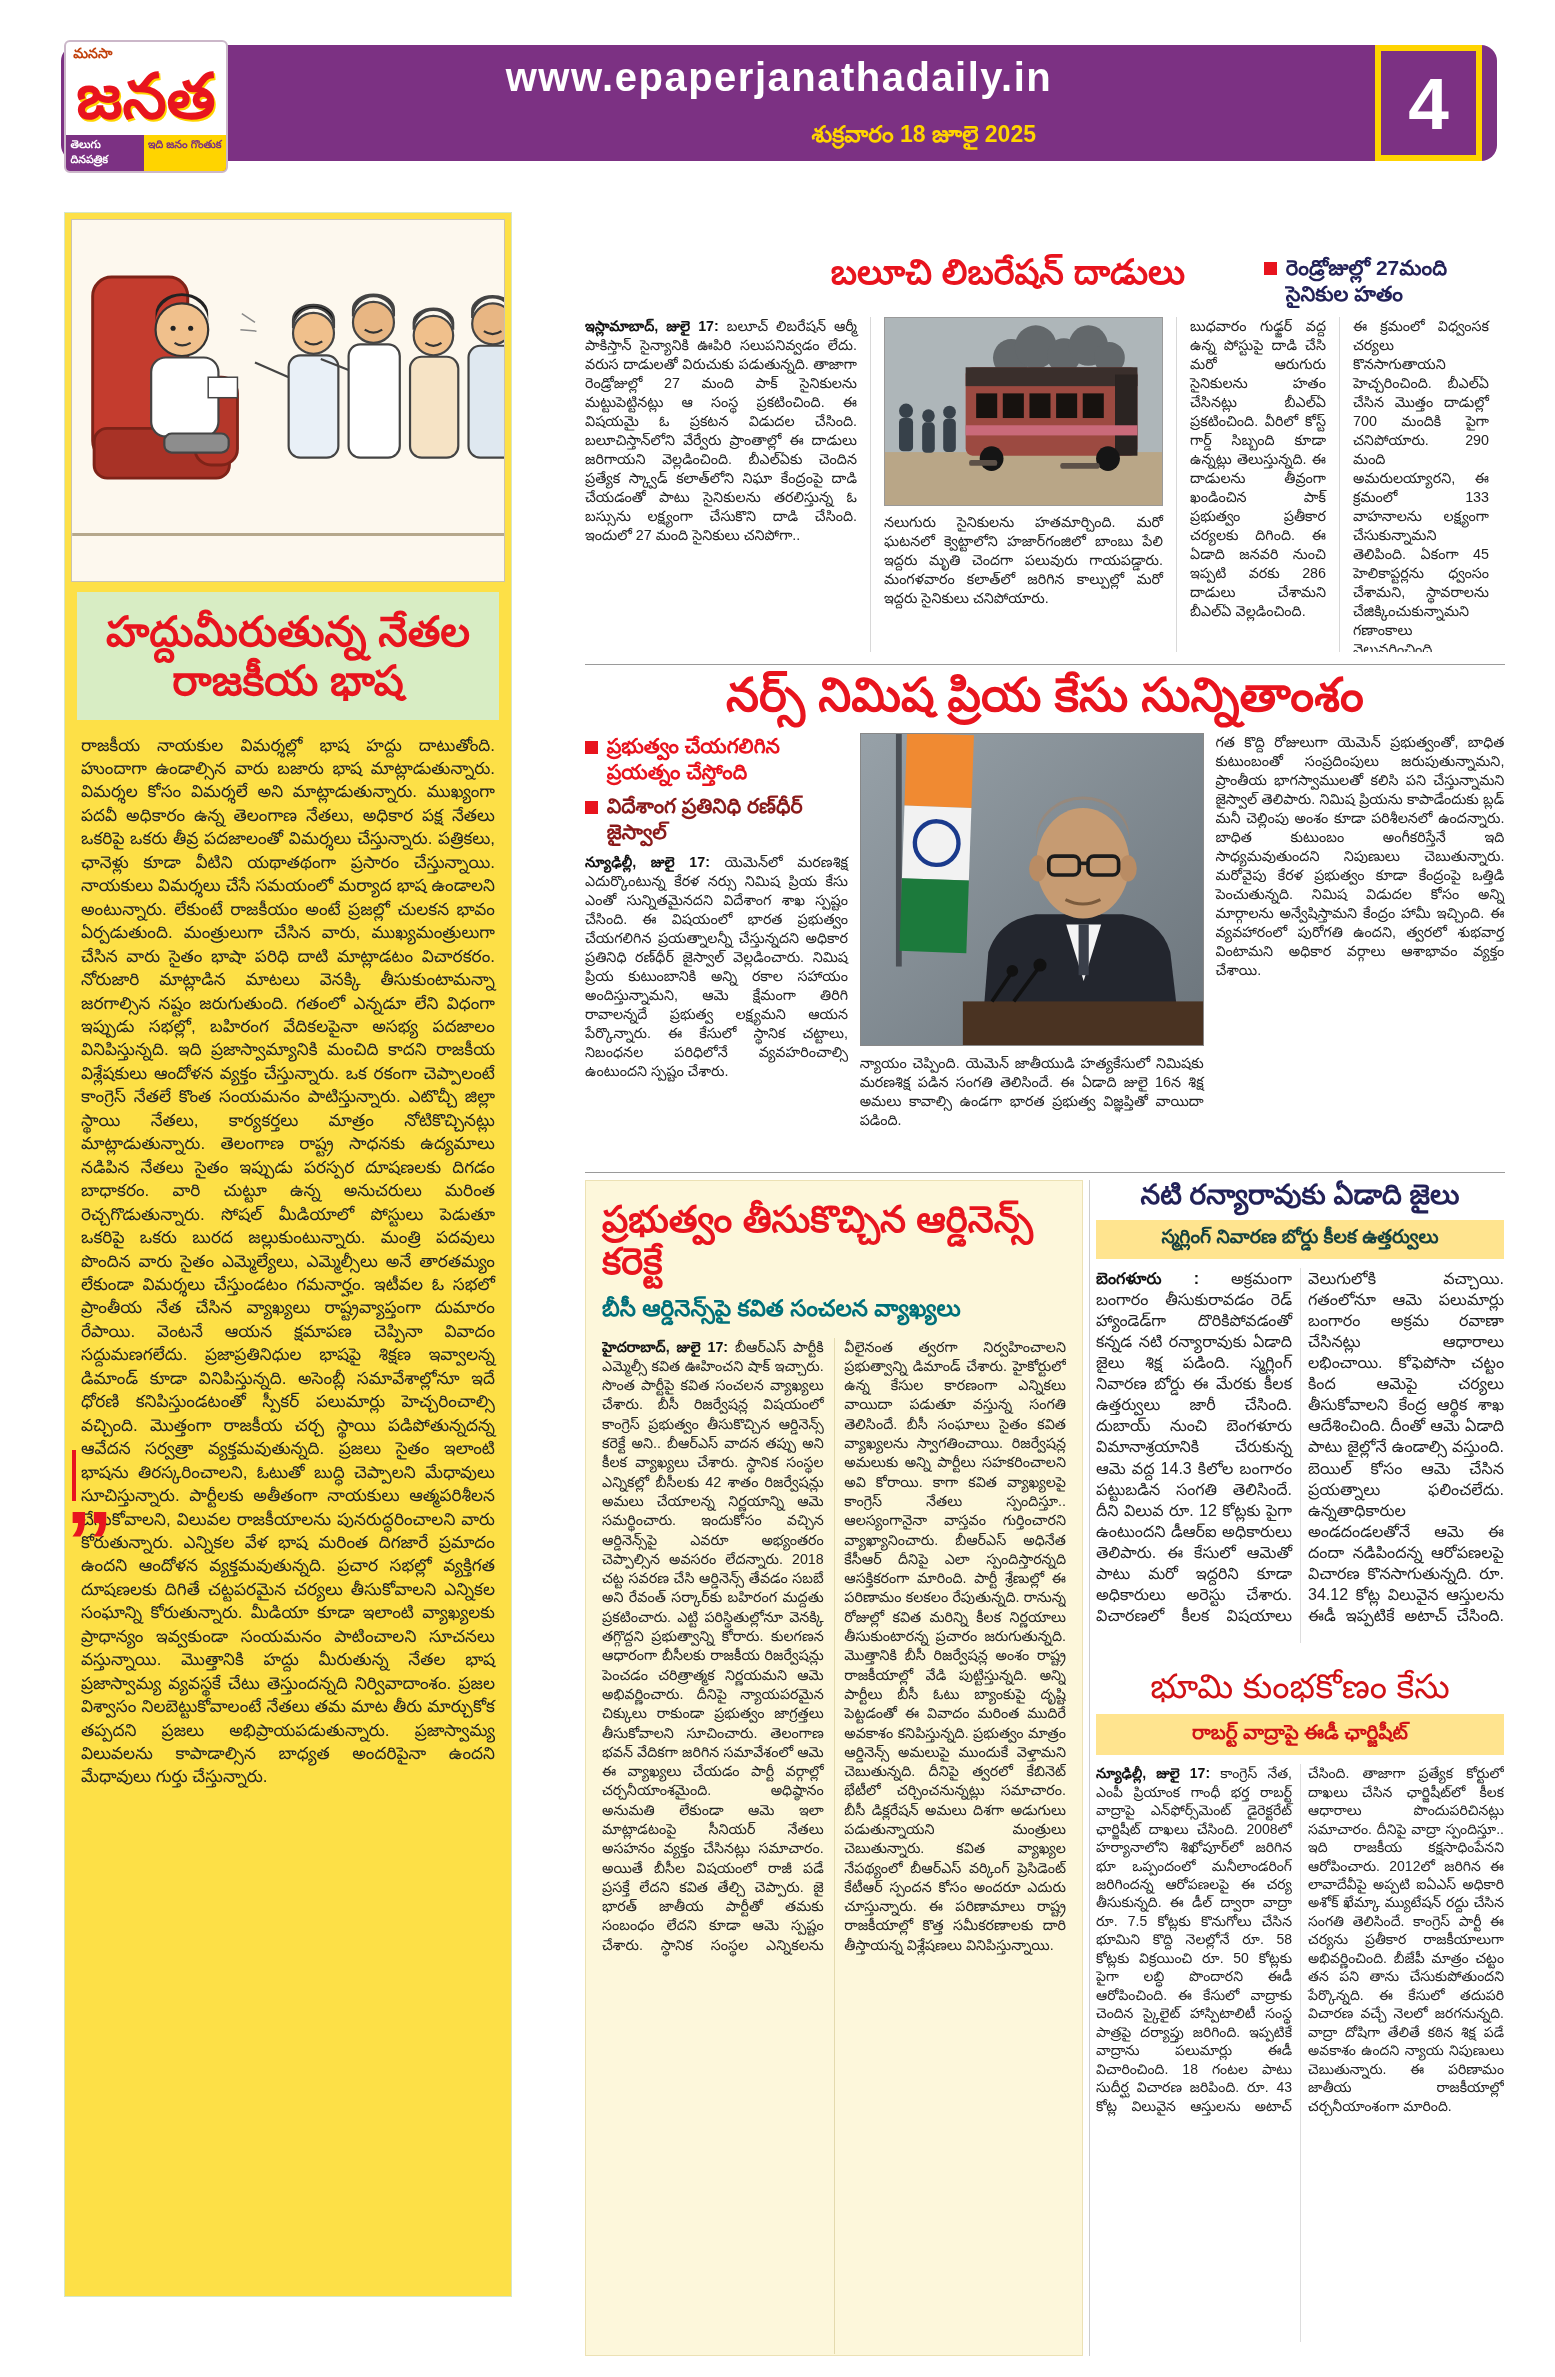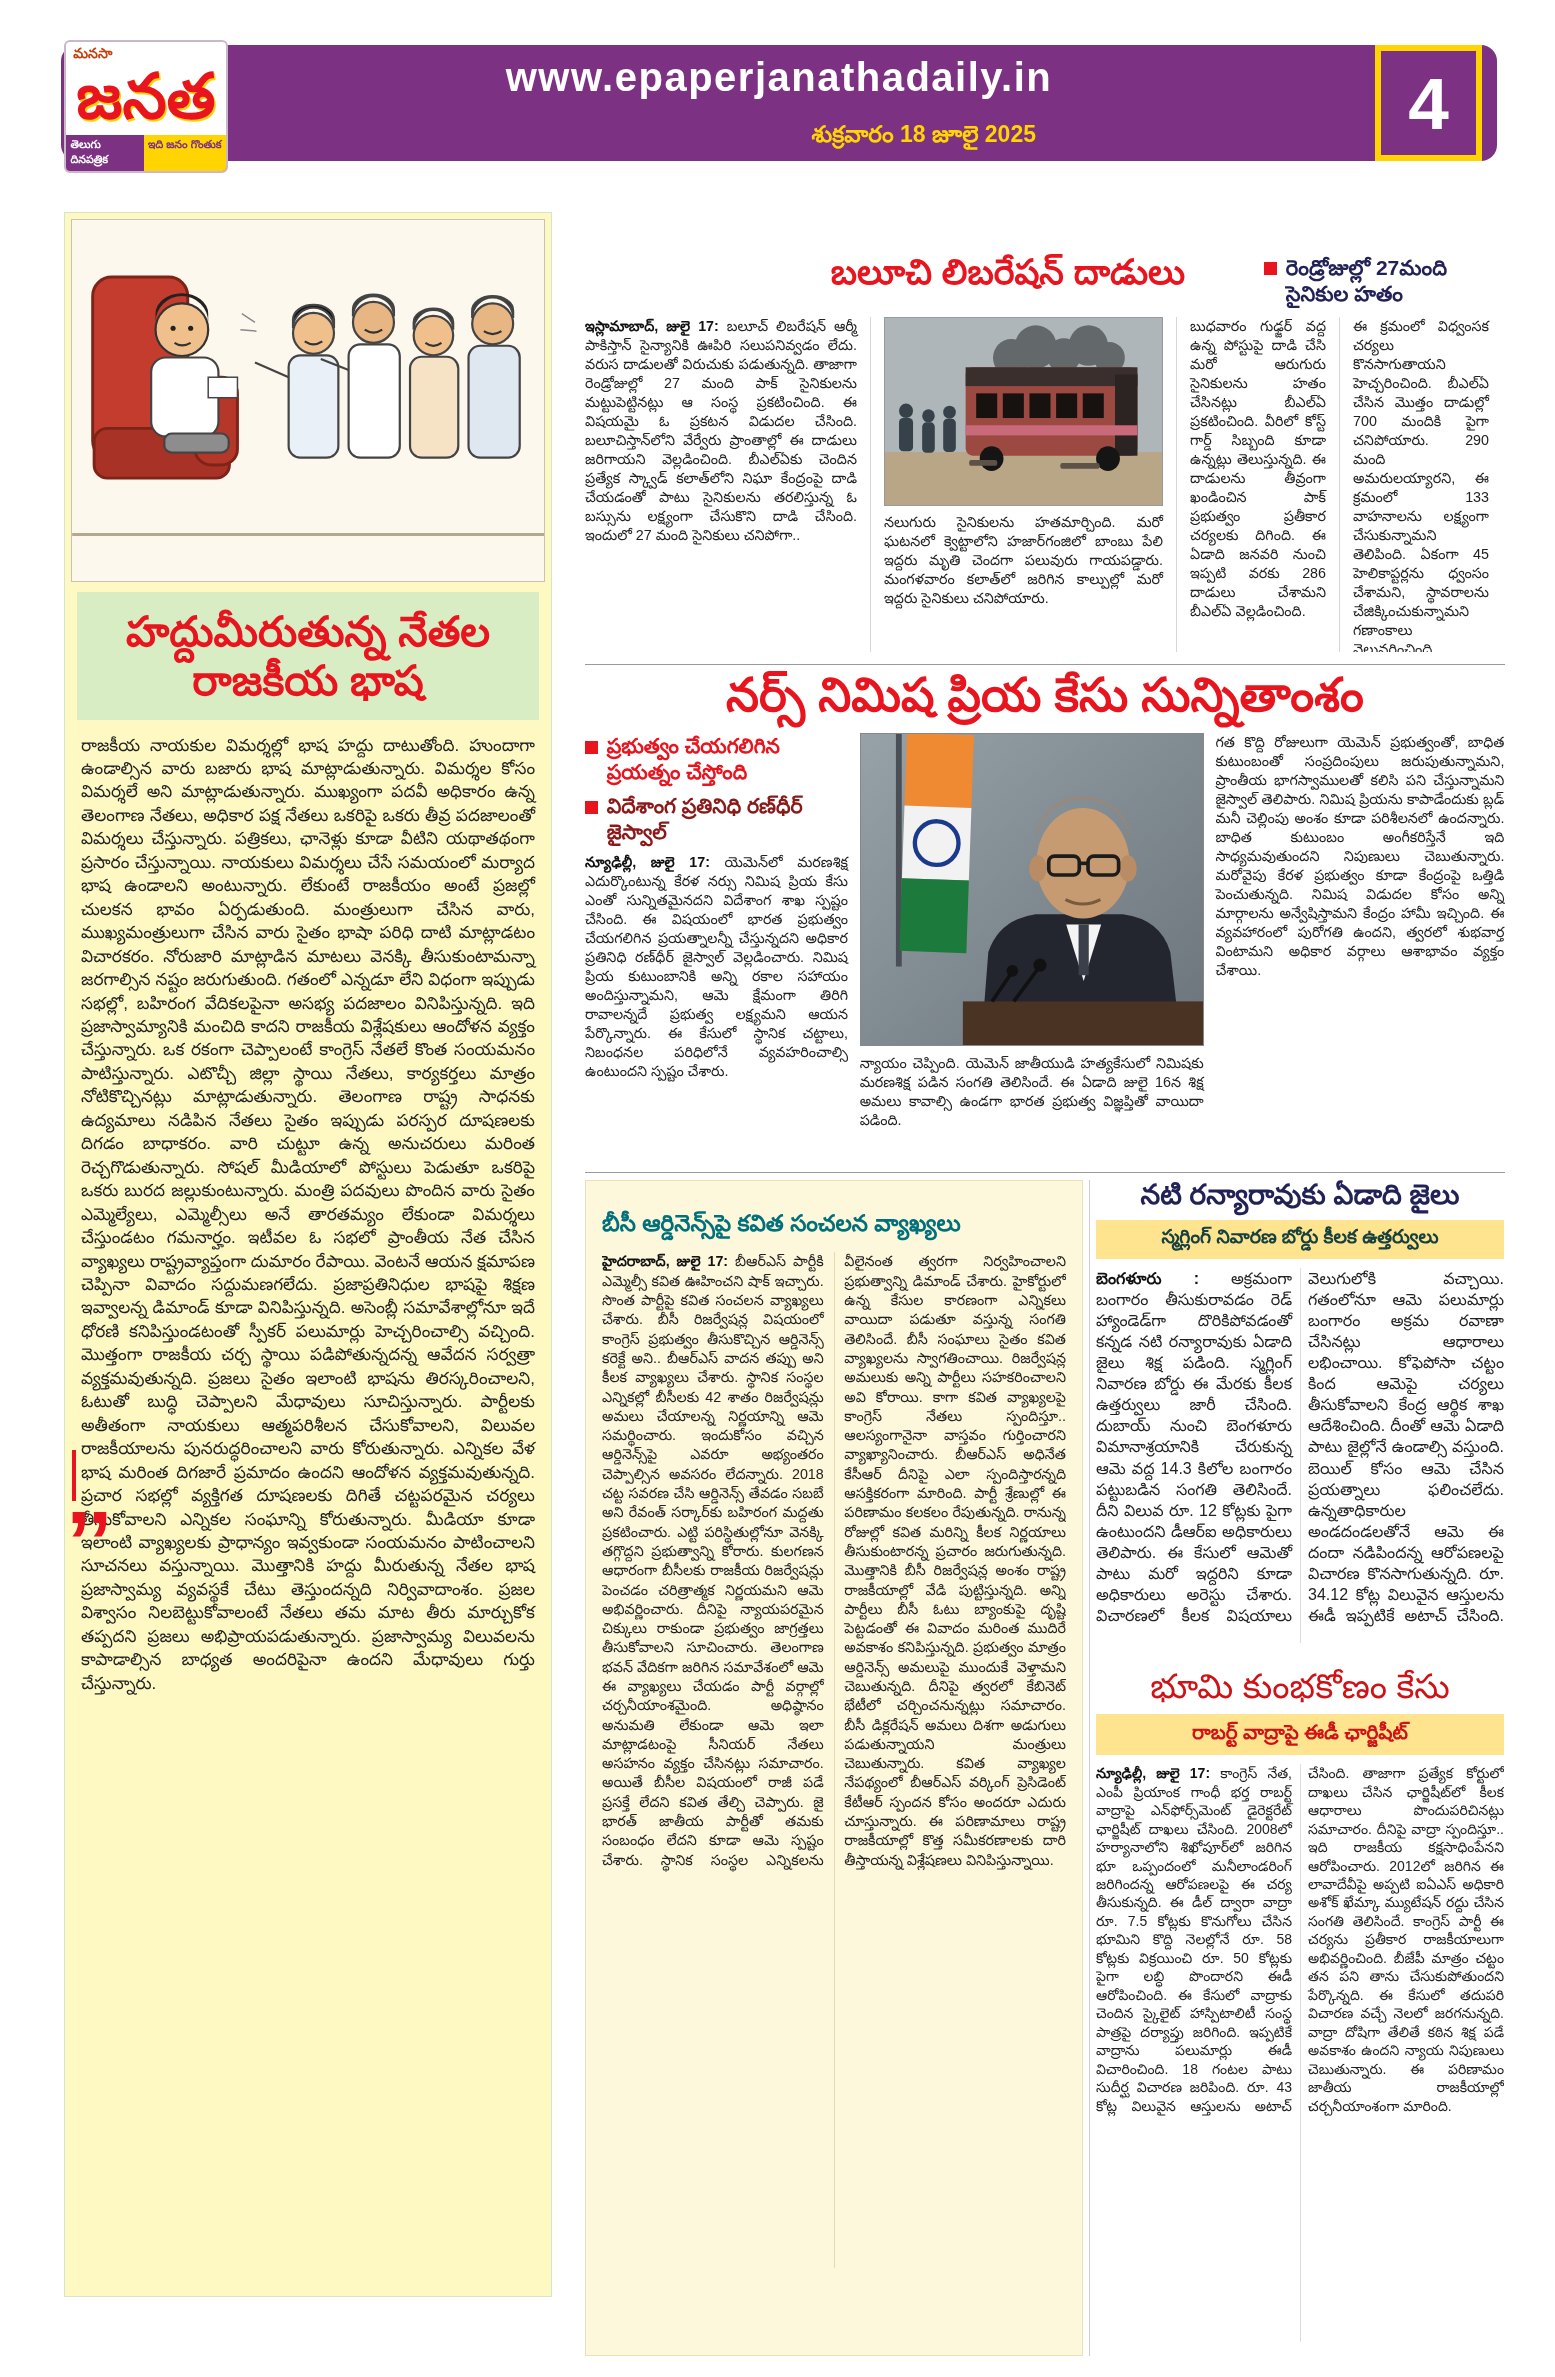--- a/index.html
+++ b/index.html
@@ -13,21 +13,21 @@
   .logo-box { position:absolute; left:64px; top:40px; width:164px; height:133px; background:#ffffff; border:2.2px solid #cbb7c9; border-radius:5.9px; z-index:3; overflow:hidden; }
   .logo-top { color:#c2410c; font-size:14px; font-weight:bold; padding:2.9px 0 0 7.3px; }
   .logo-main { color:#e8141e; font-size:63px; font-weight:bold; text-align:center; line-height:1.0; text-shadow:1.5px 1.5px 0 #ffd400; }
   .logo-strip { position:absolute; bottom:0; left:0; right:0; display:flex; background:#7c3183; }
   .logo-strip-left { color:#ffffff; font-size:11px; font-weight:bold; padding:2.9px 4.4px; flex:1; }
   .logo-strip-right { color:#7c3183; background:#ffd400; font-size:11px; font-weight:bold; padding:2.9px 4.4px; }
   .pageno-box { position:absolute; left:1375px; top:45px; width:107px; height:116px; background:#ffd400; z-index:4; padding:5.9px; }
   .pageno-inner { width:100%; height:100%; background:#7c3183; color:#ffffff; font-size:73px; font-weight:bold; display:flex; align-items:center; justify-content:center; }
 
   
-  .left-col { position:absolute; left:64px; top:212px; width:488px; height:2085px; background:#fef9c3; border:0.7px solid #d5e6c8; }
+  .left-col { position:absolute; left:64px; top:212px; width:448px; height:2085px; background:#fde047; border:0.7px solid #d5e6c8; }
   .cartoon-wrap { margin:5.9px; height:363px; background:#fdf8ee; border:1.5px solid #c9c2b2; overflow:hidden; }
   .left-head { margin:10.2px 11.7px 5.9px 11.7px; background:#d8edc4; padding:14.6px 7.3px; text-align:center; color:#e8141e; font-weight:bold; font-size:42px; line-height:1.18; }
   .left-body { position:relative; padding:7.3px 16px; font-size:17px; line-height:1.38; text-align:justify; color:#1d1d1d; height:1507px; overflow:hidden; }
   .pull-quote { position:absolute; left:1.5px; top:790px; color:#e8141e; font-size:88px; font-weight:bold; line-height:0.6; }
   .pull-bar { position:absolute; left:7.3px; top:724px; width:3.7px; height:51px; background:#e8141e; }
 
   
   .headline-red { color:#e8141e; font-weight:bold; }
   .dateline { font-weight:bold; color:#111111; }
   .dateline::after { content:" "; }
@@ -268,20 +268,21 @@
         <div class="body-text" style="font-size:14.3px; line-height:1.33;">న్యాయం చెప్పింది. యెమెన్ జాతీయుడి హత్యకేసులో నిమిషకు మరణశిక్ష పడిన సంగతి తెలిసిందే. ఈ ఏడాది జులై 16న శిక్ష అమలు కావాల్సి ఉండగా భారత ప్రభుత్వ విజ్ఞప్తితో వాయిదా పడింది.</div>
       </div>
       <div class="n-col n-c3 body-text">గత కొద్ది రోజులుగా యెమెన్ ప్రభుత్వంతో, బాధిత కుటుంబంతో సంప్రదింపులు జరుపుతున్నామని, ప్రాంతీయ భాగస్వాములతో కలిసి పని చేస్తున్నామని జైస్వాల్ తెలిపారు. నిమిష ప్రియను కాపాడేందుకు బ్లడ్ మనీ చెల్లింపు అంశం కూడా పరిశీలనలో ఉందన్నారు. బాధిత కుటుంబం అంగీకరిస్తేనే ఇది సాధ్యమవుతుందని నిపుణులు చెబుతున్నారు. మరోవైపు కేరళ ప్రభుత్వం కూడా కేంద్రంపై ఒత్తిడి పెంచుతున్నది. నిమిష విడుదల కోసం అన్ని మార్గాలను అన్వేషిస్తామని కేంద్రం హామీ ఇచ్చింది. ఈ వ్యవహారంలో పురోగతి ఉందని, త్వరలో శుభవార్త వింటామని అధికార వర్గాలు ఆశాభావం వ్యక్తం చేశాయి.</div>
     </div>
   </div>
 
   <div class="divider-h" style="top:1172px;"></div>
   <div class="vline"></div>
 
   <div class="ordinance">
+    <div class="headline-red ord-head">ప్రభుత్వం తీసుకొచ్చిన ఆర్డినెన్స్ కరెక్టే</div>
     <div class="ord-sub">బీసీ ఆర్డినెన్స్‌పై కవిత సంచలన వ్యాఖ్యలు</div>
     <div class="ord-body body-text">
       <span class="dateline">హైదరాబాద్, జులై 17:</span>
       <span>బీఆర్ఎస్ పార్టీకి ఎమ్మెల్సీ కవిత ఊహించని షాక్ ఇచ్చారు. సొంత పార్టీపై కవిత సంచలన వ్యాఖ్యలు చేశారు. బీసీ రిజర్వేషన్ల విషయంలో కాంగ్రెస్ ప్రభుత్వం తీసుకొచ్చిన ఆర్డినెన్స్ కరెక్టే అని.. బీఆర్ఎస్ వాదన తప్పు అని కీలక వ్యాఖ్యలు చేశారు. స్థానిక సంస్థల ఎన్నికల్లో బీసీలకు 42 శాతం రిజర్వేషన్లు అమలు చేయాలన్న నిర్ణయాన్ని ఆమె సమర్థించారు. ఇందుకోసం వచ్చిన ఆర్డినెన్స్‌పై ఎవరూ అభ్యంతరం చెప్పాల్సిన అవసరం లేదన్నారు. 2018 చట్ట సవరణ చేసి ఆర్డినెన్స్ తేవడం సబబే అని రేవంత్ సర్కార్‌కు బహిరంగ మద్దతు ప్రకటించారు. ఎట్టి పరిస్థితుల్లోనూ వెనక్కి తగ్గొద్దని ప్రభుత్వాన్ని కోరారు. కులగణన ఆధారంగా బీసీలకు రాజకీయ రిజర్వేషన్లు పెంచడం చరిత్రాత్మక నిర్ణయమని ఆమె అభివర్ణించారు. దీనిపై న్యాయపరమైన చిక్కులు రాకుండా ప్రభుత్వం జాగ్రత్తలు తీసుకోవాలని సూచించారు. తెలంగాణ భవన్ వేదికగా జరిగిన సమావేశంలో ఆమె ఈ వ్యాఖ్యలు చేయడం పార్టీ వర్గాల్లో చర్చనీయాంశమైంది. అధిష్ఠానం అనుమతి లేకుండా ఆమె ఇలా మాట్లాడటంపై సీనియర్ నేతలు అసహనం వ్యక్తం చేసినట్లు సమాచారం. అయితే బీసీల విషయంలో రాజీ పడే ప్రసక్తే లేదని కవిత తేల్చి చెప్పారు. జై భారత్ జాతీయ పార్టీతో తమకు సంబంధం లేదని కూడా ఆమె స్పష్టం చేశారు. స్థానిక సంస్థల ఎన్నికలను వీలైనంత త్వరగా నిర్వహించాలని ప్రభుత్వాన్ని డిమాండ్ చేశారు. హైకోర్టులో ఉన్న కేసుల కారణంగా ఎన్నికలు వాయిదా పడుతూ వస్తున్న సంగతి తెలిసిందే. బీసీ సంఘాలు సైతం కవిత వ్యాఖ్యలను స్వాగతించాయి. రిజర్వేషన్ల అమలుకు అన్ని పార్టీలు సహకరించాలని అవి కోరాయి. కాగా కవిత వ్యాఖ్యలపై కాంగ్రెస్ నేతలు స్పందిస్తూ.. ఆలస్యంగానైనా వాస్తవం గుర్తించారని వ్యాఖ్యానించారు. బీఆర్ఎస్ అధినేత కేసీఆర్ దీనిపై ఎలా స్పందిస్తారన్నది ఆసక్తికరంగా మారింది. పార్టీ శ్రేణుల్లో ఈ పరిణామం కలకలం రేపుతున్నది. రానున్న రోజుల్లో కవిత మరిన్ని కీలక నిర్ణయాలు తీసుకుంటారన్న ప్రచారం జరుగుతున్నది. మొత్తానికి బీసీ రిజర్వేషన్ల అంశం రాష్ట్ర రాజకీయాల్లో వేడి పుట్టిస్తున్నది. అన్ని పార్టీలు బీసీ ఓటు బ్యాంకుపై దృష్టి పెట్టడంతో ఈ వివాదం మరింత ముదిరే అవకాశం కనిపిస్తున్నది. ప్రభుత్వం మాత్రం ఆర్డినెన్స్ అమలుపై ముందుకే వెళ్తామని చెబుతున్నది. దీనిపై త్వరలో కేబినెట్ భేటీలో చర్చించనున్నట్లు సమాచారం. బీసీ డిక్లరేషన్ అమలు దిశగా అడుగులు పడుతున్నాయని మంత్రులు చెబుతున్నారు. కవిత వ్యాఖ్యల నేపథ్యంలో బీఆర్ఎస్ వర్కింగ్ ప్రెసిడెంట్ కేటీఆర్ స్పందన కోసం అందరూ ఎదురు చూస్తున్నారు. ఈ పరిణామాలు రాష్ట్ర రాజకీయాల్లో కొత్త సమీకరణాలకు దారి తీస్తాయన్న విశ్లేషణలు వినిపిస్తున్నాయి.</span>
     </div>
   </div>
 
   <div class="ranya">
     <div class="ranya-head">నటి రన్యారావుకు ఏడాది జైలు</div>
     <div class="ranya-sub">స్మగ్లింగ్ నివారణ బోర్డు కీలక ఉత్తర్వులు</div>

